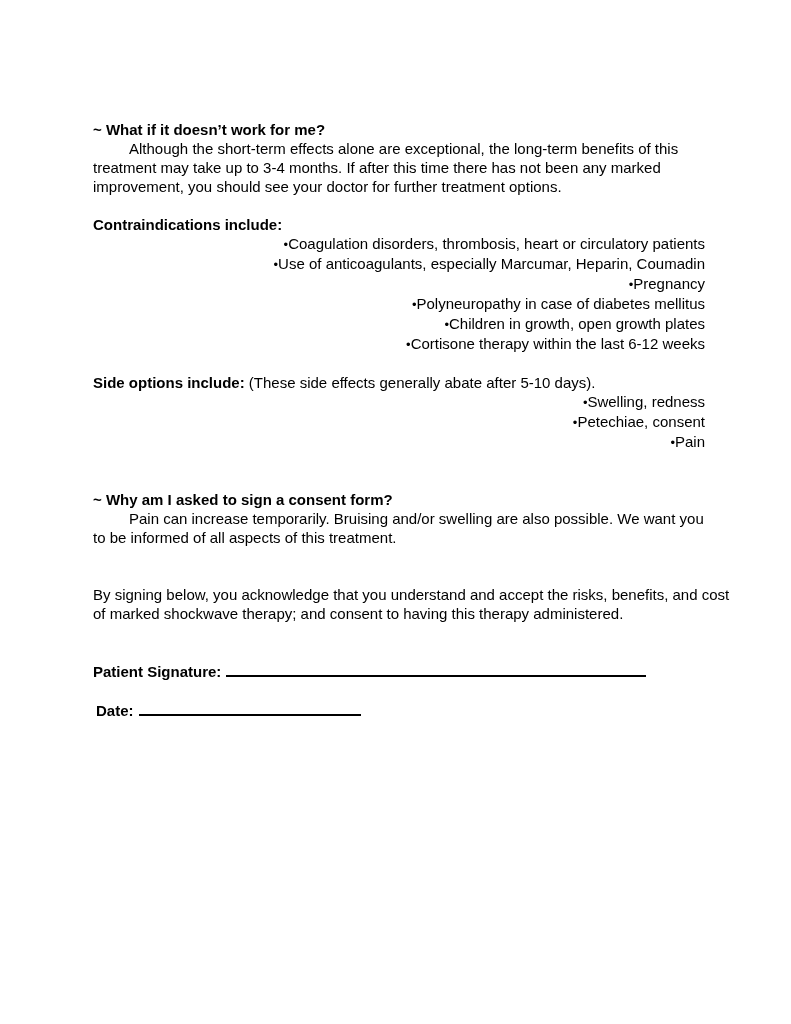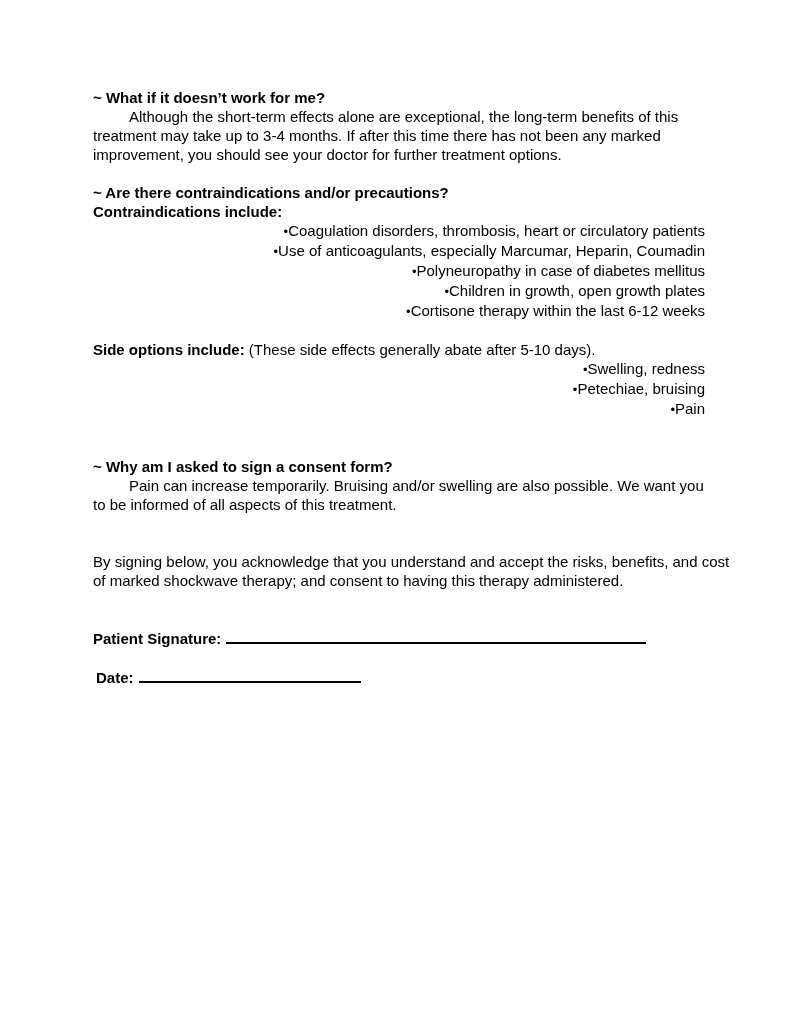--- a/index.html
+++ b/index.html
@@ -5,21 +5,21 @@
   html, body {
     margin: 0;
     padding: 0;
     background: #ffffff;
   }
   .page {
     position: relative;
     width: 791px;
     height: 1024px;
     box-sizing: border-box;
-    padding: 88px 86px 0 93px;
+    padding: 120px 86px 0 93px;
     background: #ffffff;
     color: #000000;
     font-family: "Liberation Sans", "DejaVu Sans", sans-serif;
     font-size: 15px;
     line-height: 19px;
     overflow: hidden;
   }
   .line {
     white-space: nowrap;
     min-height: 19px;
@@ -66,36 +66,36 @@
 
   <div class="line bold">~ What if it doesn’t work for me?</div>
   <div>
     <div class="line indent">Although the short-term effects alone are exceptional, the long-term benefits of this</div>
     <div class="line">treatment may take up to 3-4 months. If after this time there has not been any marked</div>
     <div class="line">improvement, you should see your doctor for further treatment options.</div>
   </div>
 
   <div class="gap-1"></div>
 
-  <div class="line bold">~ Are there contraindications and/or precautions?</div>
   <div class="line bold">Contraindications include:</div>
   <ul class="bullets">
     <li><span class="bullet-marker">•</span><span>Coagulation disorders, thrombosis, heart or circulatory patients</span></li>
     <li><span class="bullet-marker">•</span><span>Use of anticoagulants, especially Marcumar, Heparin, Coumadin</span></li>
+    <li><span class="bullet-marker">•</span><span>Pregnancy</span></li>
     <li><span class="bullet-marker">•</span><span>Polyneuropathy in case of diabetes mellitus</span></li>
     <li><span class="bullet-marker">•</span><span>Children in growth, open growth plates</span></li>
     <li><span class="bullet-marker">•</span><span>Cortisone therapy within the last 6-12 weeks</span></li>
   </ul>
 
   <div class="gap-1"></div>
 
   <div class="line"><span class="bold">Side options include:</span><span> (These side effects generally abate after 5-10 days).</span></div>
   <ul class="bullets">
     <li><span class="bullet-marker">•</span><span>Swelling, redness</span></li>
-    <li><span class="bullet-marker">•</span><span>Petechiae, bruising</span></li>
+    <li><span class="bullet-marker">•</span><span>Petechiae, consent</span></li>
     <li><span class="bullet-marker">•</span><span>Pain</span></li>
   </ul>
 
   <div class="gap-2"></div>
 
   <div class="line bold">~ Why am I asked to sign a consent form?</div>
   <div>
     <div class="line indent">Pain can increase temporarily. Bruising and/or swelling are also possible. We want you</div>
     <div class="line">to be informed of all aspects of this treatment.</div>
   </div>

